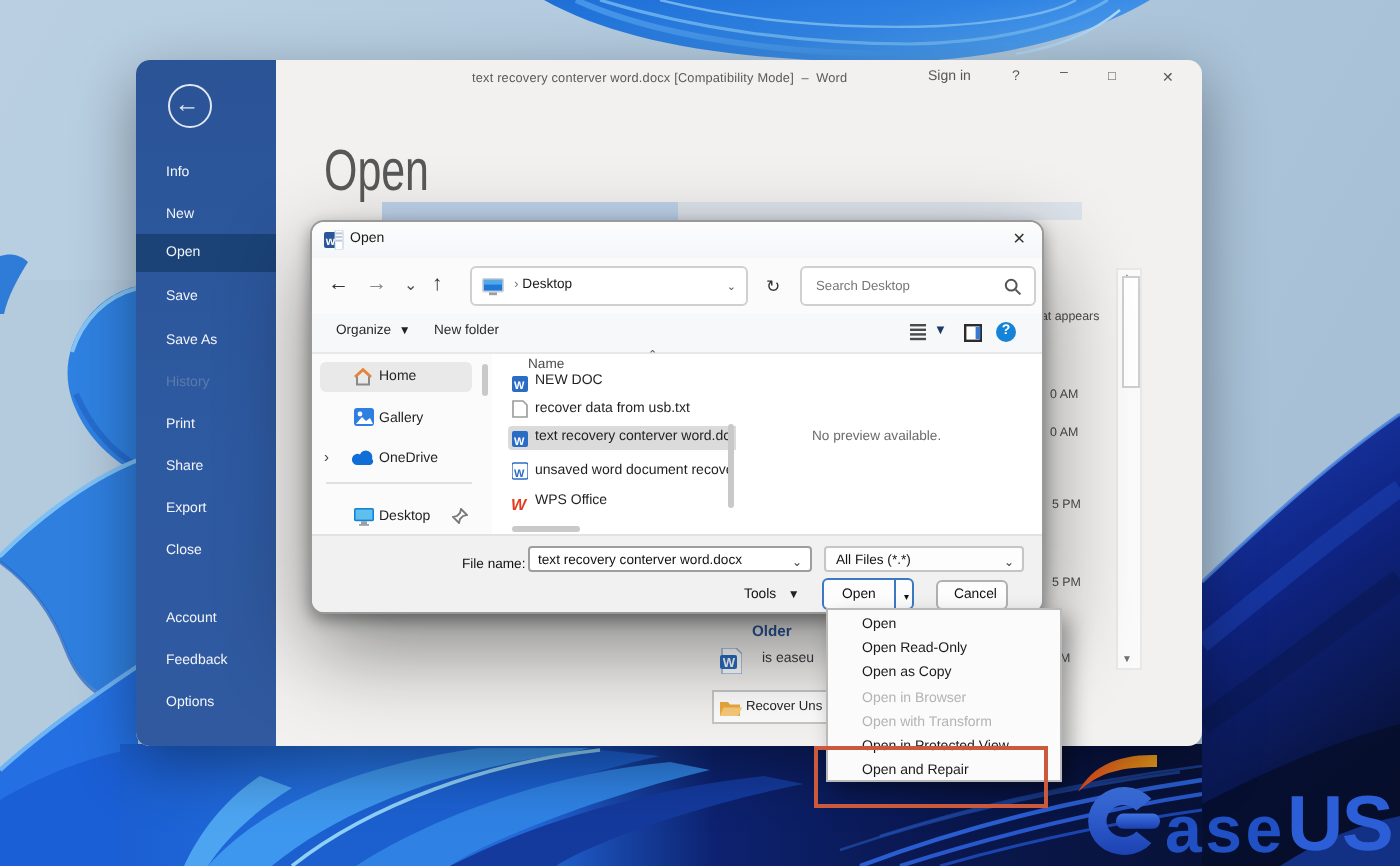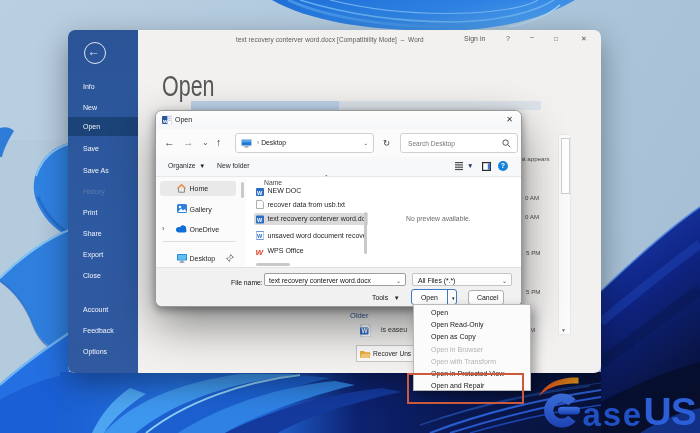--- a/index.html
+++ b/index.html
@@ -15,21 +15,21 @@
 #backcirc:after{content:"\2190";position:absolute;left:2.6px;top:1.6px;font-size:12.5px;color:#dfe6f2;}
 #bigopen{position:absolute;left:94px;top:40px;font-size:29px;font-weight:400;color:#585858;transform:scaleX(0.74);transform-origin:0 0;}
 #bluebar{position:absolute;left:123px;top:71px;width:350px;height:9px;background:#dde3ea;}
 #bluebar .b1{position:absolute;left:0;top:0;width:148px;height:9px;background:#bdd2ea;}
 .bktxt{position:absolute;font-size:6.2px;color:#4d4d4d;}
 
 #bsb{position:absolute;left:490px;top:104px;width:11px;height:199px;background:#fbfbfb;border:1px solid #e8e8e8;}
 #bsb .th{position:absolute;left:1.5px;top:3px;width:7px;height:54px;background:#ffffff;border:1px solid #cfcfcf;}
 #bsb .ar{position:absolute;left:2px;font-size:5px;color:#707070;}
 
-#older{position:absolute;left:282px;top:281px;font-size:7.6px;font-weight:normal;color:#2b579a;}
+#older{position:absolute;left:308px;top:281px;font-size:7.6px;font-weight:bold;color:#2b579a;}
 #wdoc{position:absolute;left:292px;top:294px;width:11px;height:13px;}
 #iseas{position:absolute;left:313px;top:296px;font-size:7px;color:#3a3a3a;}
 #recbtn{position:absolute;left:288px;top:315px;width:57px;height:15px;background:#fdfdfd;border:1px solid #c8c6c4;font-size:6.6px;color:#262626;}
 #recbtn span{position:absolute;left:16px;top:3.6px;}
 
 #dlg{position:absolute;left:155px;top:110px;width:367px;height:197px;background:#fafafa;border:1px solid #999;border-radius:7px;box-shadow:0 3px 8px rgba(0,0,0,.38),0 18px 45px rgba(0,0,0,.45);box-sizing:border-box;overflow:hidden;}
 #dlg *{box-sizing:border-box;}
 #dlgtitle{position:absolute;left:0;top:0;width:100%;height:18px;background:linear-gradient(180deg,#fdfdfd,#f4f6f9);}
 #dlgtitle .t{position:absolute;left:19px;top:5px;font-size:7px;color:#1a1a1a;}
 #dlgtitle .x{position:absolute;right:8px;top:4px;font-size:8px;color:#333;}

